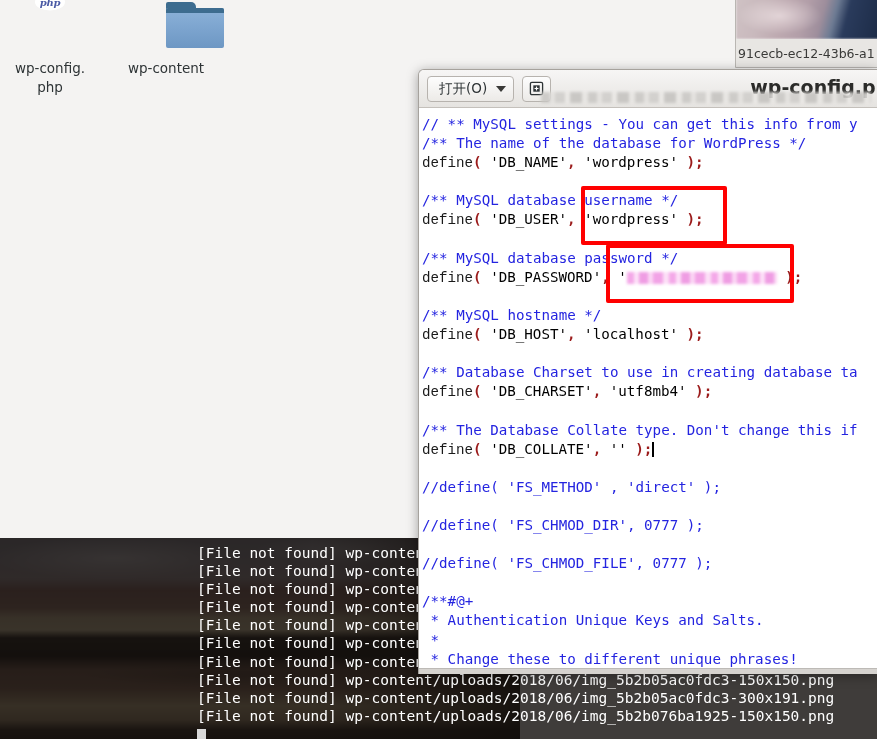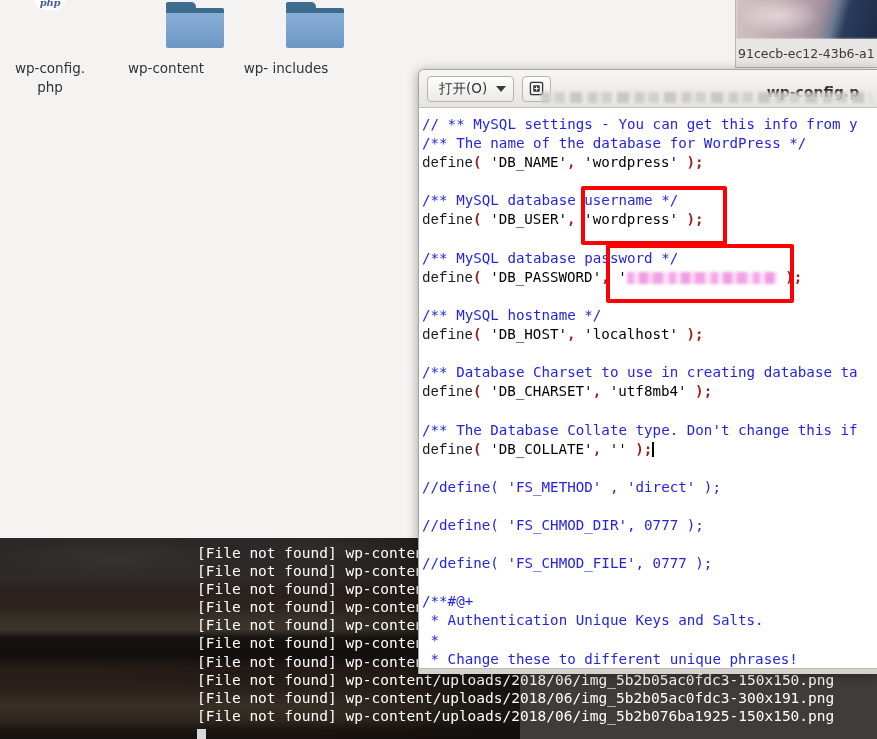--- a/index.html
+++ b/index.html
@@ -148,22 +148,22 @@
     font-size:13.5px; color:#2e3436; cursor:pointer;
   }
   #open-btn { padding:0 7px 0 11px; gap:9px; }
   #open-btn .caret {
     width:0; height:0; border-left:5px solid transparent;
     border-right:5px solid transparent; border-top:6px solid #3a3a38;
   }
   #save-btn { width:29px; margin-left:8px; }
   #save-btn svg { display:block; }
   #editor-title {
-    position:absolute; left:0; right:0; top:14px;
-    text-align:center; font-size:14px; font-weight:bold; color:#2b2b29;
+    position:absolute; left:0; right:0; top:6px;
+    text-align:center; font-size:19px; font-weight:bold; color:#2b2b29;
     pointer-events:none;
     
     padding-left:330px; white-space:nowrap; overflow:hidden;
   }
   #editor-subtitle {
     position:absolute; left:122px; top:22px; width:330px; height:11px;
     background:
       repeating-linear-gradient(90deg,
         #c9c7c4 0px, #c9c7c4 9px, #e4e2df 9px, #e4e2df 14px,
         #cfcdca 14px, #cfcdca 24px, #eceae7 24px, #eceae7 29px,
@@ -225,27 +225,20 @@
 php</span>
   </div>
 
   <div class="dicon" style="left:118px; top:2px;">
     <span class="glyph">
       <span class="folder"><span class="tab"></span><span class="front"></span><span class="lip"></span></span>
     </span>
     <span>wp-content</span>
   </div>
 
-  <div class="dicon" style="left:238px; top:2px;">
-    <span class="glyph">
-      <span class="folder"><span class="tab"></span><span class="front"></span><span class="lip"></span></span>
-    </span>
-    <span>wp-
-includes</span>
-  </div>
 
   <div id="terminal"><div class="tline">[File not found] wp-content/uploads/2018/06/img_5b2b05ac0fdc3-150x150.png</div><div class="tline">[File not found] wp-content/uploads/2018/06/img_5b2b05ac0fdc3-300x191.png</div><div class="tline">[File not found] wp-content/uploads/2018/06/img_5b2b076ba1925-150x150.png</div><div class="tline">[File not found] wp-content/uploads/2018/06/img_5b2b076ba1925-300x191.png</div><div class="tline">[File not found] wp-content/uploads/2018/06/img_5b2b05ac0fdc3-150x150.png</div><div class="tline">[File not found] wp-content/uploads/2018/06/img_5b2b05ac0fdc3-300x191.png</div><div class="tline">[File not found] wp-content/uploads/2018/06/img_5b2b076ba1925-150x150.png</div><div class="tline">[File not found] wp-content/uploads/2018/06/img_5b2b05ac0fdc3-150x150.png</div><div class="tline">[File not found] wp-content/uploads/2018/06/img_5b2b05ac0fdc3-300x191.png</div><div class="tline">[File not found] wp-content/uploads/2018/06/img_5b2b076ba1925-150x150.png</div></div>
   <div id="term-cursor"></div>
 
   <div id="viewer">
     <div id="viewer-photo"></div>
     <div id="viewer-caption">91cecb-ec12-43b6-a1</div>
   </div>
 
   <div id="editor">

